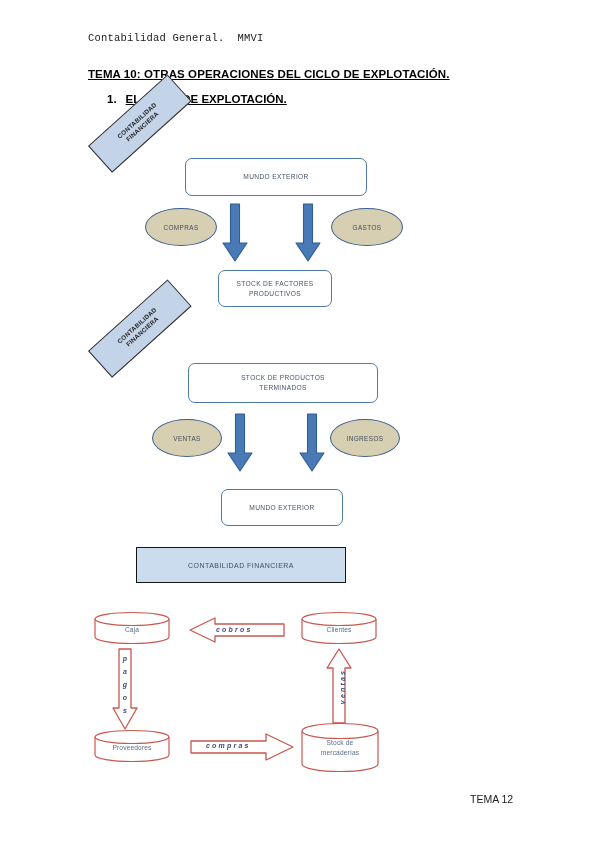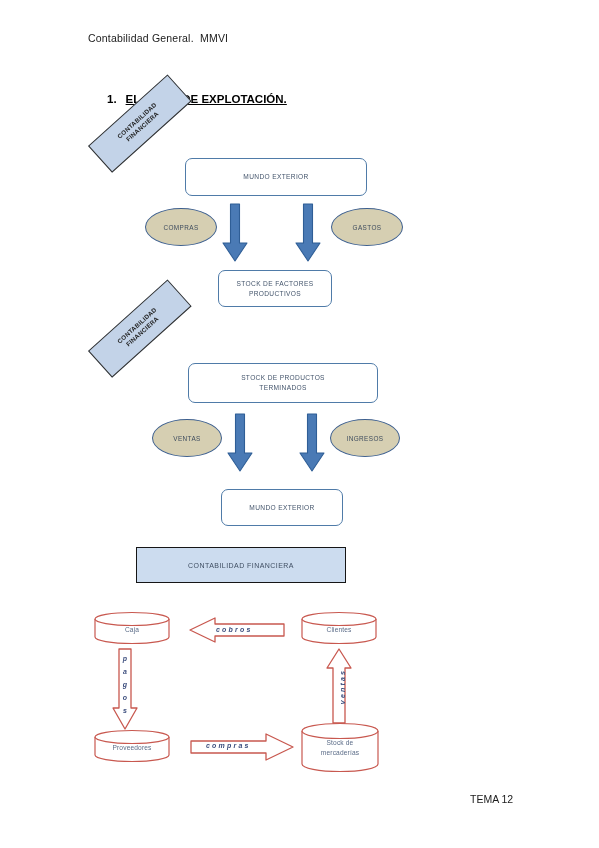--- a/index.html
+++ b/index.html
@@ -24,20 +24,21 @@
 
   
   .doc-header {
     position: absolute;
     left: 88px;
     top: 32px;
     font-size: 10.5px;
     letter-spacing: .2px;
     color: #1a1a1a;
     white-space: pre;
+    font-family: Liberation Mono, monospace;
   }
   .doc-title {
     position: absolute;
     left: 88px;
     top: 68px;
     font-size: 11.5px;
     font-weight: bold;
     text-decoration: underline;
     letter-spacing: .1px;
     color: #000;
@@ -182,20 +183,21 @@
     transform: rotate(-90deg);
   }
 </style>
 </head>
 <body>
 
 <div class="page">
 
   <div class="doc-header">Contabilidad General.  MMVI</div>
 
+  <div class="doc-title">TEMA 10: OTRAS OPERACIONES DEL CICLO DE EXPLOTACIÓN.</div>
 
   <div class="doc-subtitle-row">
     <span class="doc-subtitle-num">1.</span>
     <span class="doc-subtitle-txt">EL CICLO DE EXPLOTACIÓN.</span>
   </div>
 
   <div class="banner" style="left:88px; top:146px; width:105px; height:34px; transform: rotate(-42deg); transform-origin: 0 0;">
     <span>CONTABILIDAD</span>
     <span>FINANCIERA</span>
   </div>

